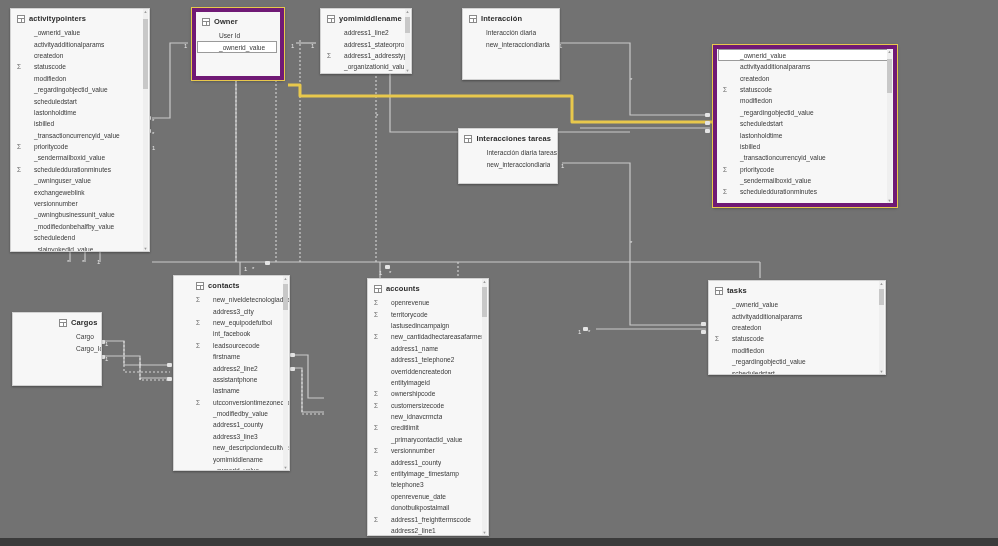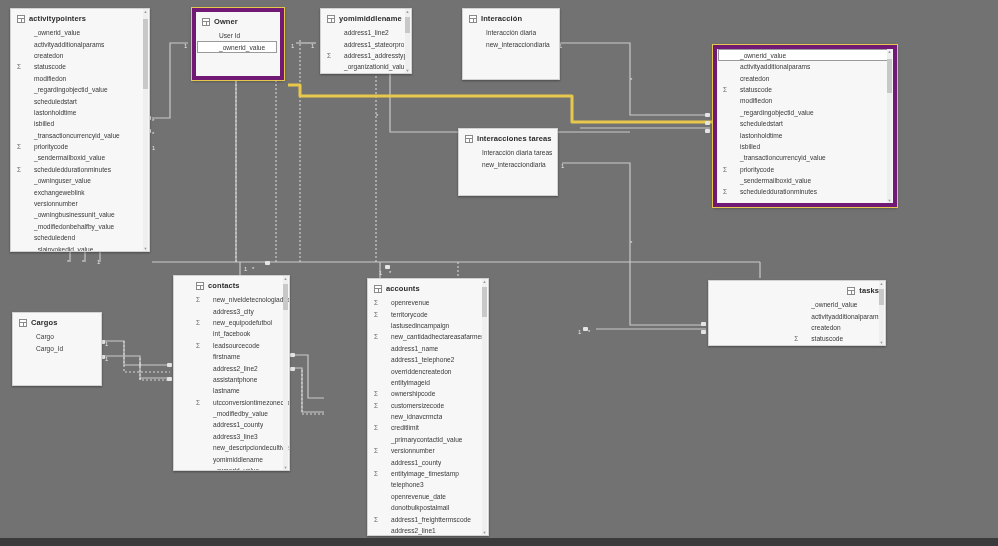--- a/index.html
+++ b/index.html
@@ -471,21 +471,21 @@
             <span class="sig">Σ</span>
             <span class="fname">scheduleddurationminutes</span>
           </div>
         </div>
         <div class="vscroll">
           <div class="arr up">▲</div>
           <div class="thumb" style="top: 10px; height: 34px;"></div>
           <div class="arr dn">▼</div>
         </div>
       </div>
-      <div class="tbl" style="left: 458px; top: 128px; width: 100px; height: 68px;">
+      <div class="tbl" style="left: 458px; top: 128px; width: 100px; height: 56px; align-items: flex-end;">
         <div class="tbl-head">
           <span class="grid-icon"></span>
           <span class="tname">Interacciones tareas</span>
         </div>
         <div class="fields">
           <div class="fld indent">
             <span class="sig blank"></span>
             <span class="fname">Interacción diaria tareas</span>
           </div>
           <div class="fld indent">
@@ -661,21 +661,21 @@
             <span class="sig blank"></span>
             <span class="fname">address2_line1</span>
           </div>
         </div>
         <div class="vscroll">
           <div class="arr up">▲</div>
           <div class="thumb" style="top: 8px; height: 30px;"></div>
           <div class="arr dn">▼</div>
         </div>
       </div>
-      <div class="tbl" style="left: 708px; top: 280px; width: 178px; height: 66px; align-items: flex-end;">
+      <div class="tbl" style="left: 708px; top: 280px; width: 178px; height: 95px;">
         <div class="tbl-head">
           <span class="grid-icon"></span>
           <span class="tname">tasks</span>
         </div>
         <div class="fields">
           <div class="fld indent">
             <span class="sig blank"></span>
             <span class="fname">_ownerid_value</span>
           </div>
           <div class="fld indent">
@@ -702,21 +702,21 @@
             <span class="sig blank"></span>
             <span class="fname">scheduledstart</span>
           </div>
         </div>
         <div class="vscroll">
           <div class="arr up">▲</div>
           <div class="thumb" style="top: 8px; height: 16px;"></div>
           <div class="arr dn">▼</div>
         </div>
       </div>
-      <div class="tbl" style="left: 12px; top: 312px; width: 90px; height: 74px;">
+      <div class="tbl" style="left: 12px; top: 312px; width: 90px; height: 74px; padding-left: 40px;">
         <div class="tbl-head">
           <span class="grid-icon"></span>
           <span class="tname">Cargos</span>
         </div>
         <div class="fields">
           <div class="fld indent">
             <span class="sig blank"></span>
             <span class="fname">Cargo</span>
           </div>
           <div class="fld indent">

